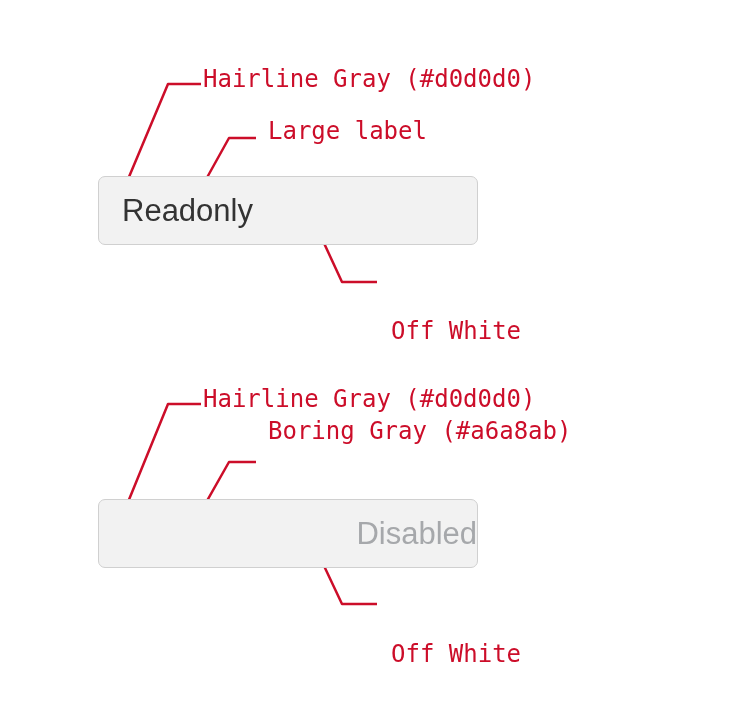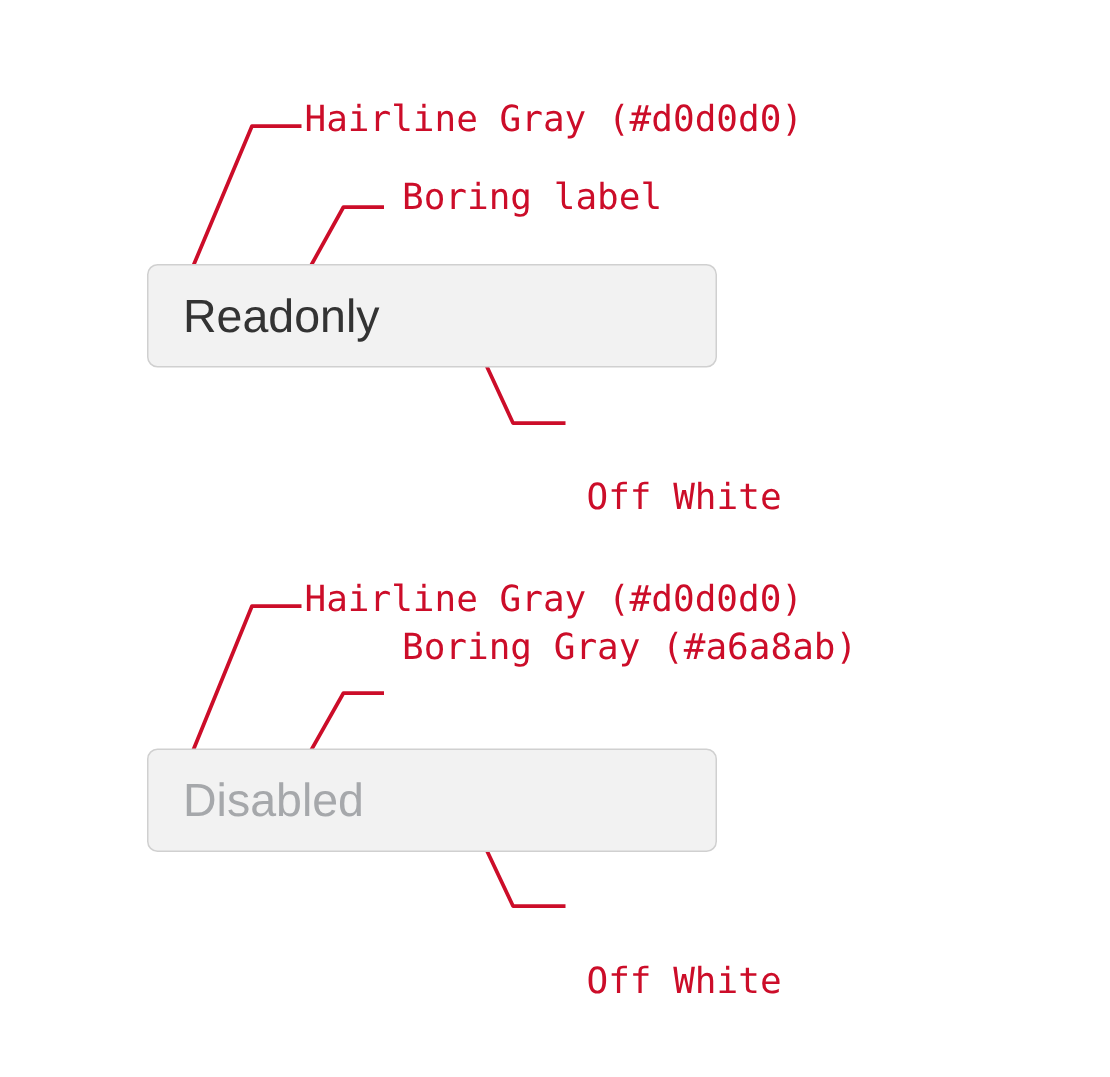--- a/index.html
+++ b/index.html
@@ -46,21 +46,21 @@
     background: #f2f2f2;
     border: 1.5px solid #d0d0d0;
     border-radius: 7px;
     padding: 0 0 0 23px;
     font-family: "Liberation Sans", sans-serif;
     font-size: 31px;
     color: #333333;
     outline: none;
   }
   .spec-input.top { top: 176px; }
-  .spec-input.bottom { top: 499px; }
+  .spec-input.bottom { top: 499px; text-align: right; }
   .spec-input:disabled {
     color: #a6a8ab;
     -webkit-text-fill-color: #a6a8ab;
     opacity: 1;
     background: #f2f2f2;
   }
   
   .pos-hairline-1 { left: 203px; top: 66px; }
   .pos-large-label { left: 268px; top: 118px; }
   .pos-offwhite-1 { left: 391px; top: 262px; }
@@ -79,21 +79,21 @@
     <polyline points="256,138 229,138 199,192" stroke="#cc0d29"></polyline>
     <polyline points="317,228 342,282 377,282" stroke="#cc0d29"></polyline>
 
     <polyline points="201,404 168,404 126,507" stroke="#cc0d29"></polyline>
     <polyline points="256,462 229,462 199,515" stroke="#cc0d29"></polyline>
     <polyline points="317,551 342,604 377,604" stroke="#cc0d29"></polyline>
   </svg>
 
   <div class="note pos-hairline-1">Hairline Gray (#d0d0d0)</div>
 
-  <div class="note pos-large-label">Boring label</div>
+  <div class="note pos-large-label">Large label</div>
 
   <input class="spec-input top" type="text" readonly="" value="Readonly" style="">
 
   <div class="note pos-offwhite-1">
     <div>Off White</div>
   </div>
 
   <div class="note pos-hairline-2">Hairline Gray (#d0d0d0)</div>
 
   <div class="note pos-boring">Boring Gray (#a6a8ab)</div>

